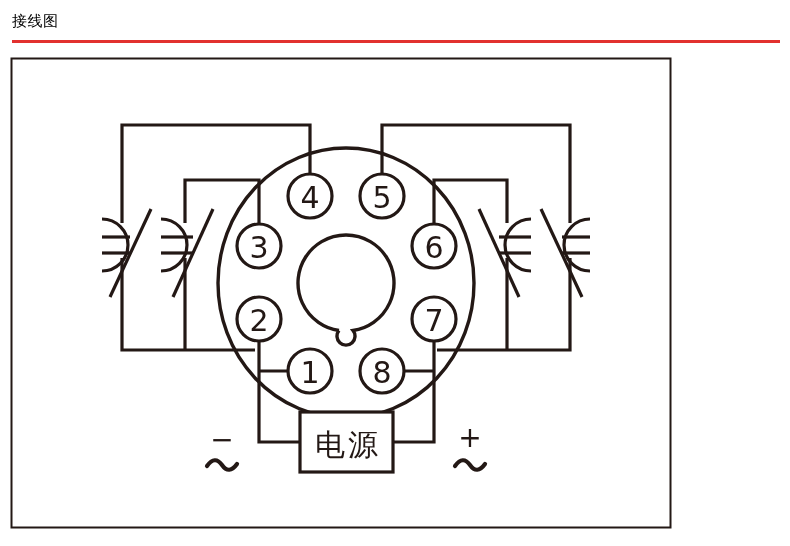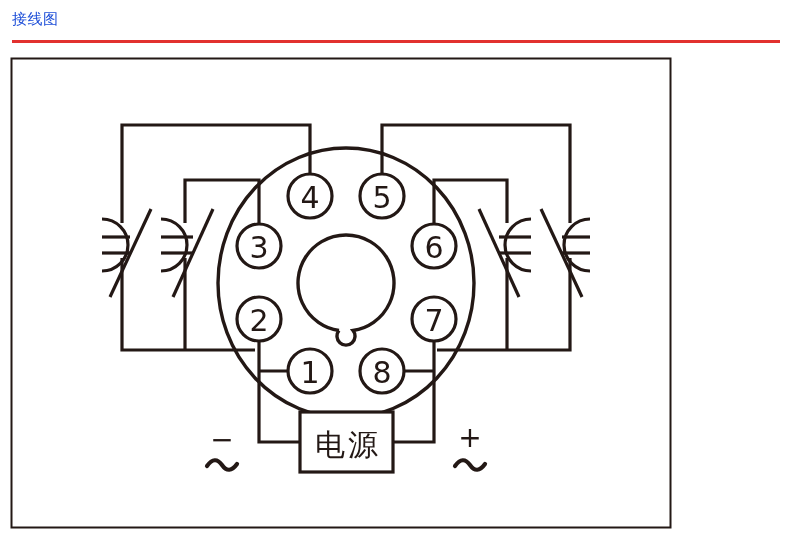--- a/index.html
+++ b/index.html
@@ -28,23 +28,23 @@
     height: 34px;
   }
   .section-title {
     position: absolute;
     left: 0;
     top: 0;
     font-size: 15px;
     line-height: 22px;
     font-weight: normal;
     letter-spacing: 0.5px;
-    color: #1d4ed8;
+    color: #000000;
     white-space: nowrap;
-    font-family: Liberation Mono, monospace;
+    font-family: Liberation Serif, serif;
   }
   .title-rule {
     position: absolute;
     left: 0;
     top: 30px;
     width: 768px;
     height: 3px;
     background: #e2312f;
   }
   .diagram-wrap {

